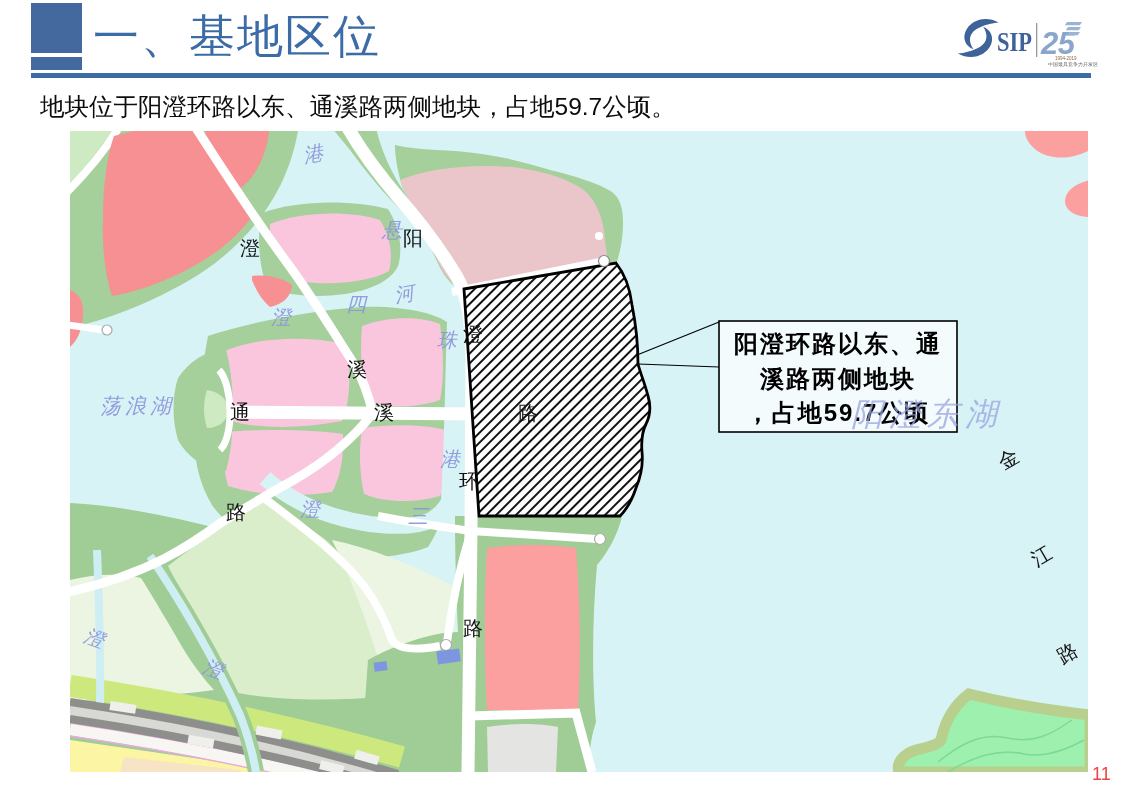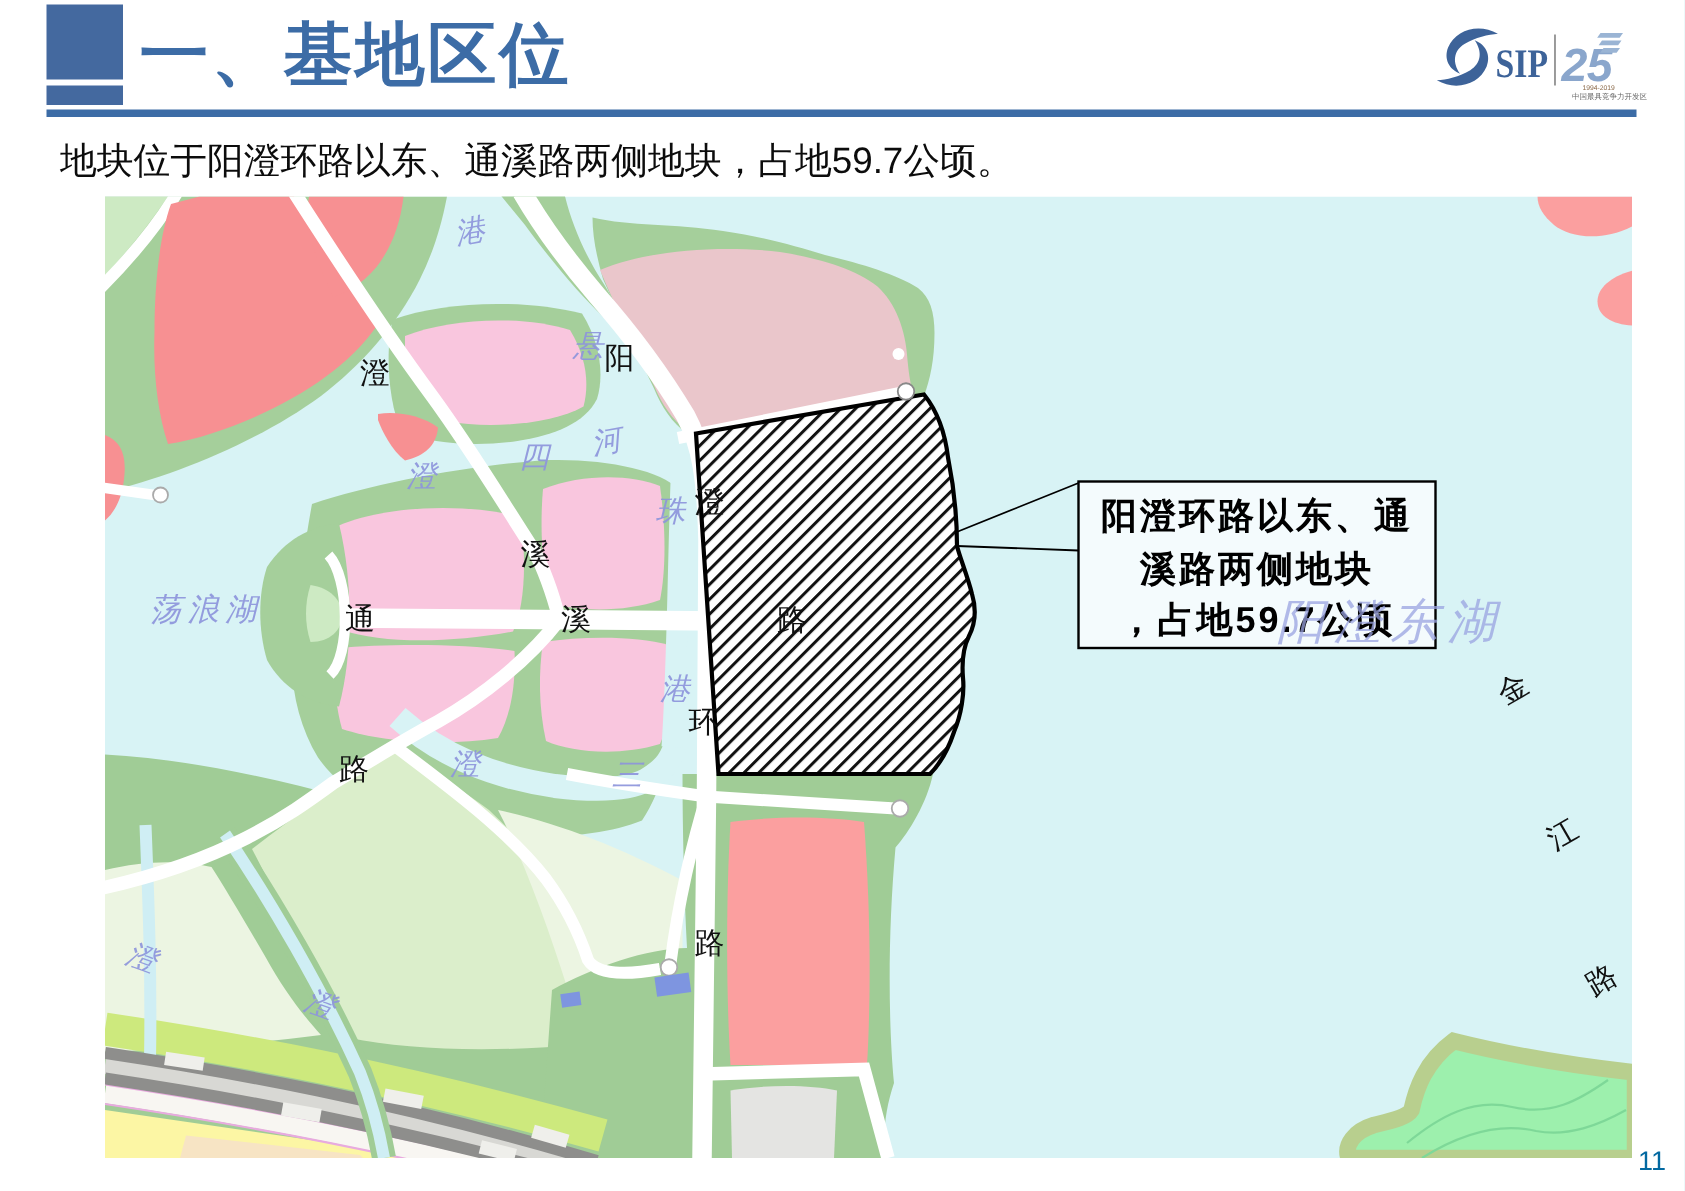--- a/index.html
+++ b/index.html
@@ -7,21 +7,21 @@
  font-family:"Liberation Sans", sans-serif;}
 .abs{position:absolute;}
 </style>
 </head>
 <body>
 
 <div class="abs" style="left:31px;top:3px;width:51px;height:50px;background:#44699f;"></div>
 
 <div class="abs" style="left:31px;top:57px;width:51px;height:13px;background:#44699f;"></div>
 
-<div class="abs" style="left:93px;top:6px;font-size:46px;font-weight:bold;color:#3c6ca6;letter-spacing:2px;">一、基地区位</div>
+<div class="abs" style="left:93px;top:6px;font-size:46px;font-weight:normal;color:#3c6ca6;letter-spacing:2px;">一、基地区位</div>
 
 <div class="abs" style="left:31px;top:73px;width:1060px;height:5px;background:#3c6ca6;"></div>
 
 <div class="abs" style="left:40px;top:90px;font-size:24.5px;color:#0c0c0c;text-align:center;">地块位于阳澄环路以东、通溪路两侧地块，占地59.7公顷。</div>
 
 <svg class="abs" style="left:950px;top:10px;" width="150" height="60" viewBox="0 0 150 60">
 
   <g fill="#3d6399" transform="rotate(14 28 29)">
     <path d="M44,8 C30,4 16,12 14,25 C13,33 18,39 26,40 C19,34 18,26 24,20 C30,14 38,10 44,8 Z"></path>
     <path d="M12,48 C26,52 40,44 42,31 C43,23 38,17 30,16 C37,22 38,30 32,36 C26,42 18,46 12,48 Z"></path>
@@ -219,13 +219,13 @@
     <text x="374" y="419">溪</text>
     <text x="459" y="488">环</text>
     <text x="226" y="519">路</text>
     <text x="463" y="635">路</text>
     <text x="998" y="466" transform="rotate(-30 1008 458)">金</text>
     <text x="1031" y="563" transform="rotate(-30 1041 555)">江</text>
     <text x="1057" y="660" transform="rotate(-30 1067 652)">路</text>
   </g>
 </svg>
 
-<div class="abs" style="left:1092px;top:764px;font-size:18px;color:#0369a1;">11</div>
+<div class="abs" style="left:1092px;top:764px;font-size:18px;color:#ef4444;">11</div>
 
 </body></html>

